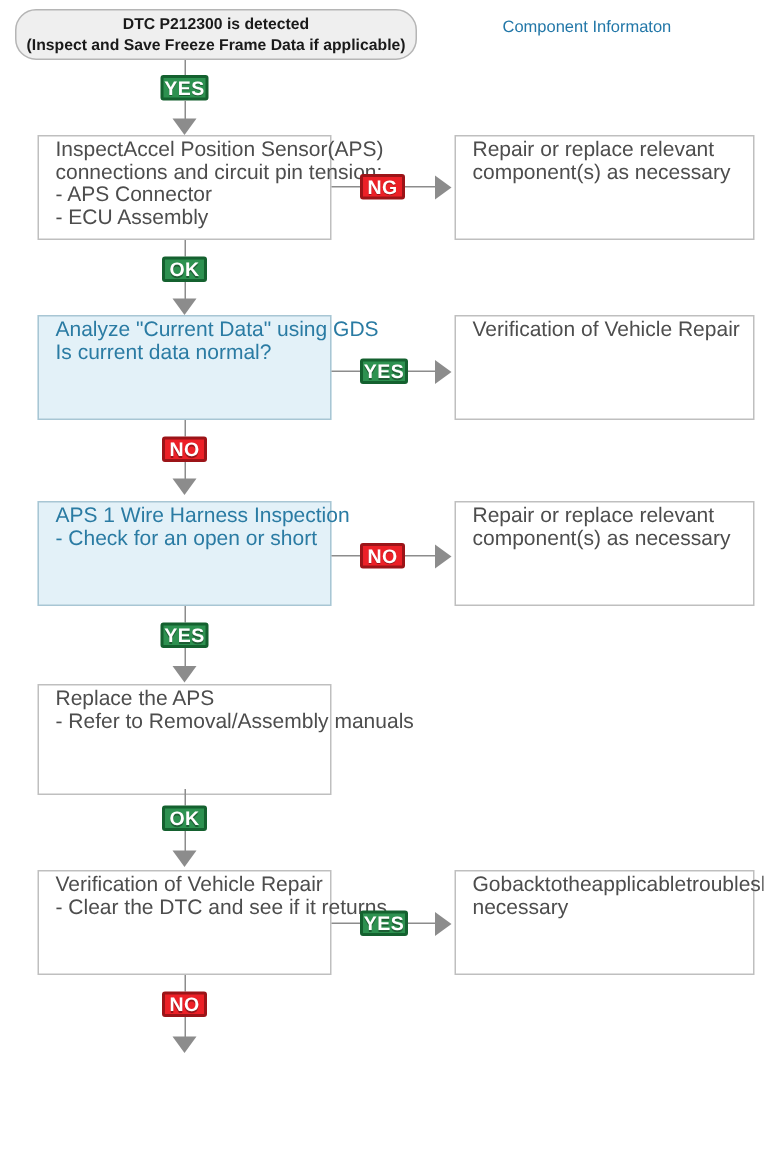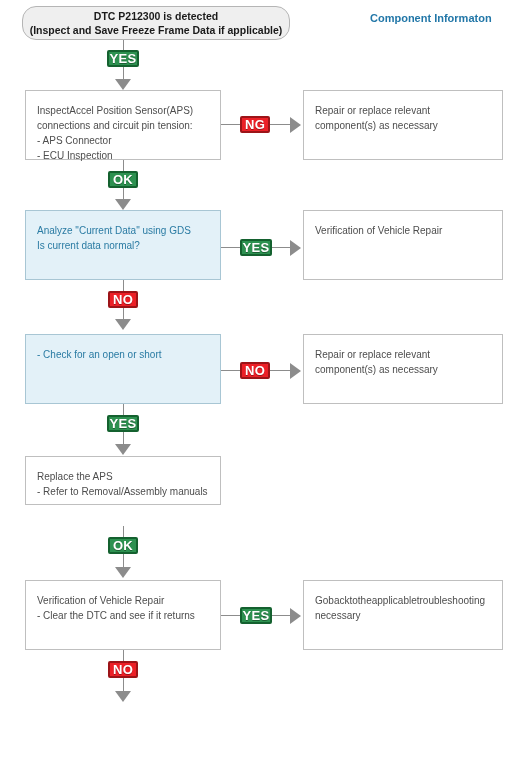--- a/index.html
+++ b/index.html
@@ -45,45 +45,44 @@
     line-height: 14px;
     padding: 2px 10px;
   }
   .start-node .l1, .start-node .l2 { display: block; white-space: nowrap; }
 
   
   .box {
     background: #ffffff;
     border: 1px solid #bfbfbf;
     color: #4d4d4d;
-    font-size: 10px;
+    font-size: 14px;
     line-height: 15px;
-    padding: 12px 11px;
+    padding: 1px 11px;
   }
   .box .line { display: block; white-space: nowrap; }
 
   
   .box.blue {
     background: #e3f1f8;
     border: 1px solid #a8c6d4;
     color: #2a7ba3;
   }
 
   
   .box.wrap .line { white-space: normal; }
 
   
   .link-text {
     position: absolute;
     font-size: 11px;
-    font-weight: bold;
+    font-weight: normal;
     color: #2277a8;
     cursor: pointer;
     white-space: nowrap;
-    margin-left: 35px;
   }
 
   
   .vline {
     position: absolute;
     width: 1px;
     background: #8c8c8c;
   }
   .hline {
     position: absolute;
@@ -129,35 +128,35 @@
     text-align: center;
   }
 </style>
 </head>
 <body>
 
 <div id="canvas">
 
   <div class="link-text" style="left:335px; top:12px;">Component Informaton</div>
 
-  <div class="node start-node" style="left:22px; top:6px; width:268px; height:34px;">
+  <div class="node start-node" style="left:10px; top:6px; width:268px; height:34px;">
     <span class="l1">DTC P212300 is detected</span>
     <span class="l2">(Inspect and Save Freeze Frame Data if applicable)</span>
   </div>
 
   <div class="vline" style="left:123px; top:40px; height:10px;"></div>
   <div class="badge green" style="left:107px; top:50px; width:32px; height:17px;">YES</div>
   <div class="vline" style="left:123px; top:67px; height:13px;"></div>
   <div class="arrow-down" style="left:115px; top:79px;"></div>
 
   <div class="node box" style="left:25px; top:90px; width:196px; height:70px;">
     <span class="line">InspectAccel Position Sensor(APS)</span>
     <span class="line">connections and circuit pin tension:</span>
     <span class="line">- APS Connector</span>
-    <span class="line">- ECU Inspection</span>
+    <span class="line">- ECU Assembly</span>
   </div>
 
   <div class="hline" style="left:221px; top:124px; width:19px;"></div>
   <div class="badge red" style="left:240px; top:116px; width:30px; height:17px;">NG</div>
   <div class="hline" style="left:270px; top:124px; width:20px;"></div>
   <div class="arrow-right" style="left:290px; top:117px;"></div>
 
   <div class="node box" style="left:303px; top:90px; width:200px; height:70px;">
     <span class="line">Repair or replace relevant</span>
     <span class="line">component(s) as necessary</span>
@@ -181,39 +180,40 @@
   <div class="node box" style="left:303px; top:210px; width:200px; height:70px;">
     <span class="line">Verification of Vehicle Repair</span>
   </div>
 
   <div class="vline" style="left:123px; top:280px; height:11px;"></div>
   <div class="badge red" style="left:108px; top:291px; width:30px; height:17px;">NO</div>
   <div class="vline" style="left:123px; top:308px; height:12px;"></div>
   <div class="arrow-down" style="left:115px; top:319px;"></div>
 
   <div class="node box blue" style="left:25px; top:334px; width:196px; height:70px;">
+    <span class="line">APS 1 Wire Harness Inspection</span>
     <span class="line">- Check for an open or short</span>
   </div>
 
   <div class="hline" style="left:221px; top:370px; width:19px;"></div>
   <div class="badge red" style="left:240px; top:362px; width:30px; height:17px;">NO</div>
   <div class="hline" style="left:270px; top:370px; width:20px;"></div>
   <div class="arrow-right" style="left:290px; top:363px;"></div>
 
   <div class="node box" style="left:303px; top:334px; width:200px; height:70px;">
     <span class="line">Repair or replace relevant</span>
     <span class="line">component(s) as necessary</span>
   </div>
 
   <div class="vline" style="left:123px; top:404px; height:11px;"></div>
   <div class="badge green" style="left:107px; top:415px; width:32px; height:17px;">YES</div>
   <div class="vline" style="left:123px; top:432px; height:13px;"></div>
   <div class="arrow-down" style="left:115px; top:444px;"></div>
 
-  <div class="node box" style="left:25px; top:456px; width:196px; height:49px;">
+  <div class="node box" style="left:25px; top:456px; width:196px; height:74px;">
     <span class="line">Replace the APS</span>
     <span class="line">- Refer to Removal/Assembly manuals</span>
   </div>
 
   <div class="vline" style="left:123px; top:526px; height:11px;"></div>
   <div class="badge green" style="left:108px; top:537px; width:30px; height:17px;">OK</div>
   <div class="vline" style="left:123px; top:554px; height:14px;"></div>
   <div class="arrow-down" style="left:115px; top:567px;"></div>
 
   <div class="node box" style="left:25px; top:580px; width:196px; height:70px;">

